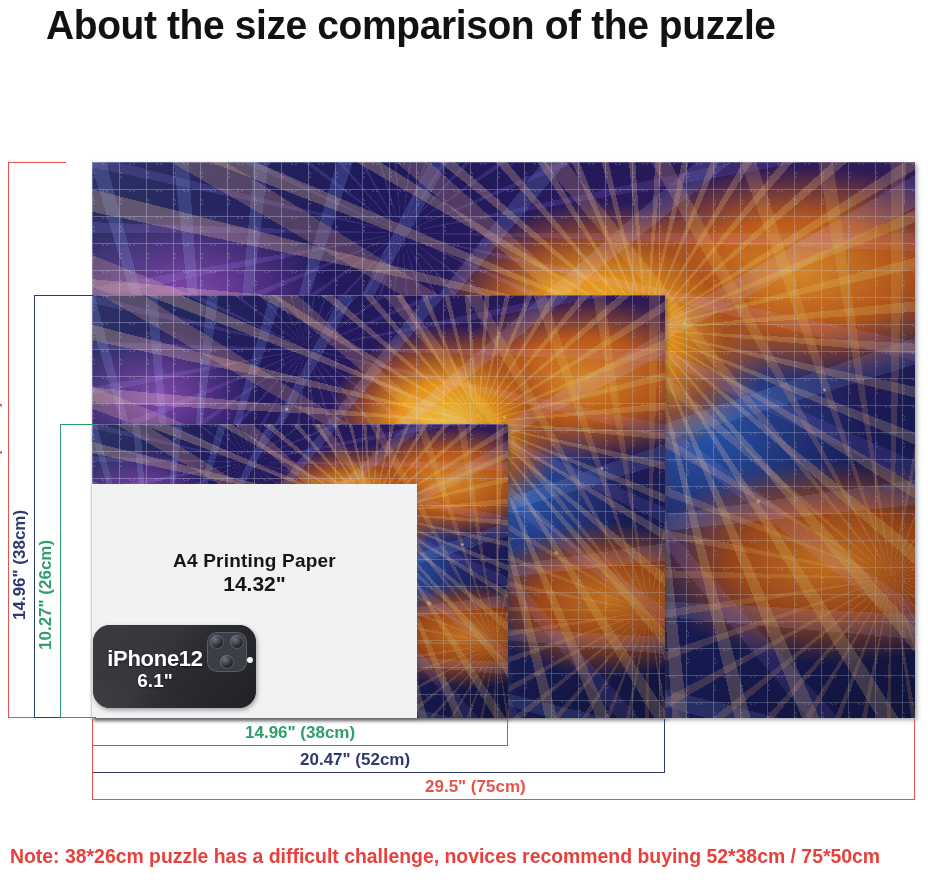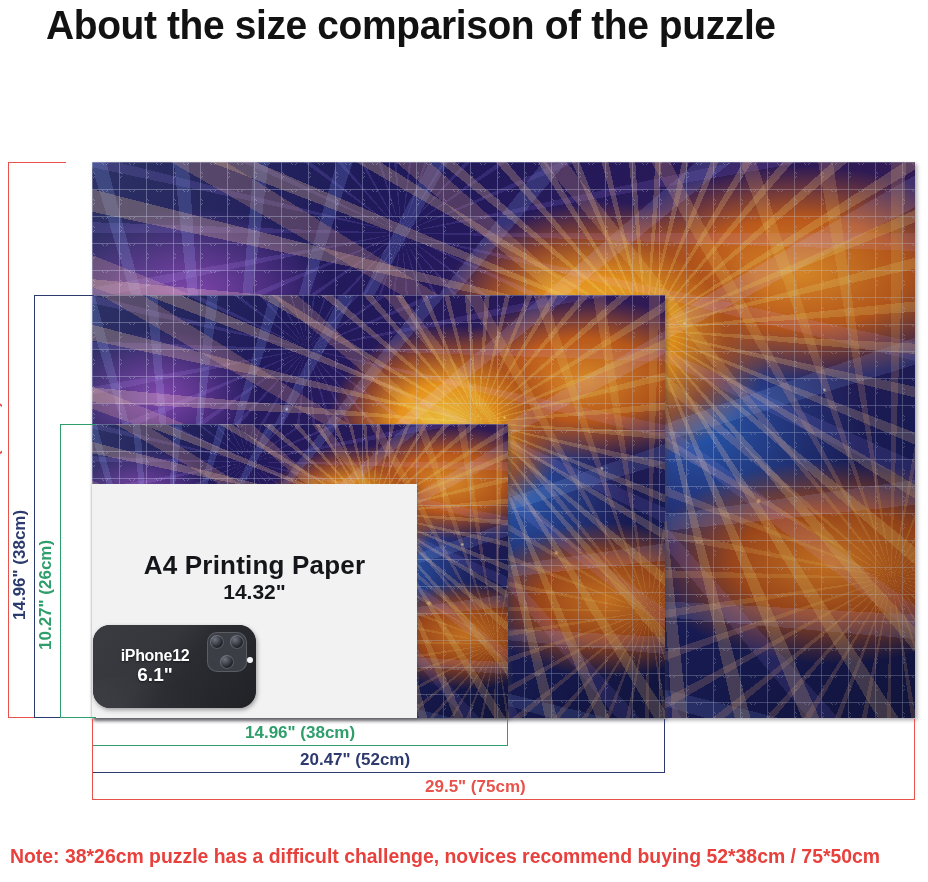--- a/index.html
+++ b/index.html
@@ -91,21 +91,21 @@
 
   
   #a4-paper{
     position:absolute;background:#f2f2f2;
     box-shadow:1px 1px 3px rgba(90,90,90,.5);
   }
   #a4-paper .a4-label{
     position:absolute;left:0;right:0;top:66px;text-align:center;
     color:#15161a;font-weight:700;line-height:1.16;
   }
-  #a4-paper .a4-title{font-size:26px;letter-spacing:.2px;display:block;}
+  #a4-paper .a4-title{font-size:19px;letter-spacing:.2px;display:block;}
   #a4-paper .a4-size{font-size:21px;display:block;}
 
   
   #iphone{
     position:absolute;border-radius:17px;
     background:#2f3136;
     box-shadow:1px 2px 4px rgba(70,70,75,.5);
     overflow:hidden;
   }
   #iphone .body-gloss{
@@ -127,21 +127,21 @@
     box-shadow:inset 0 0 0 1px rgba(160,164,175,.45);}
   #iphone .lens.l1{left:3px;top:3px;}
   #iphone .lens.l2{right:3px;top:3px;}
   #iphone .lens.l3{left:13px;bottom:3px;}
   #iphone .flash{position:absolute;right:-6px;bottom:9px;width:6px;height:6px;border-radius:50%;background:#f3f4f6;}
   #iphone .ip-label{
     position:absolute;left:6px;top:22px;width:112px;text-align:center;
     color:#ffffff;font-weight:700;line-height:1.1;
     text-shadow:0 1px 2px rgba(0,0,0,.55);
   }
-  #iphone .ip-name{font-size:16px;display:block;letter-spacing:-.3px;}
+  #iphone .ip-name{font-size:22px;display:block;letter-spacing:-.3px;}
   #iphone .ip-size{font-size:19px;display:block;}
 
   
   .vbracket,.hbracket{position:absolute;}
   .vbracket .stem{position:absolute;left:0;top:0;width:1px;height:100%;}
   .vbracket .tick{position:absolute;left:0;width:56px;height:1px;}
   .vbracket .tick.t-top{top:0;}
   .vbracket .tick.t-bot{bottom:0;}
   .vlabel{
     position:absolute;white-space:nowrap;font-size:17px;font-weight:700;

